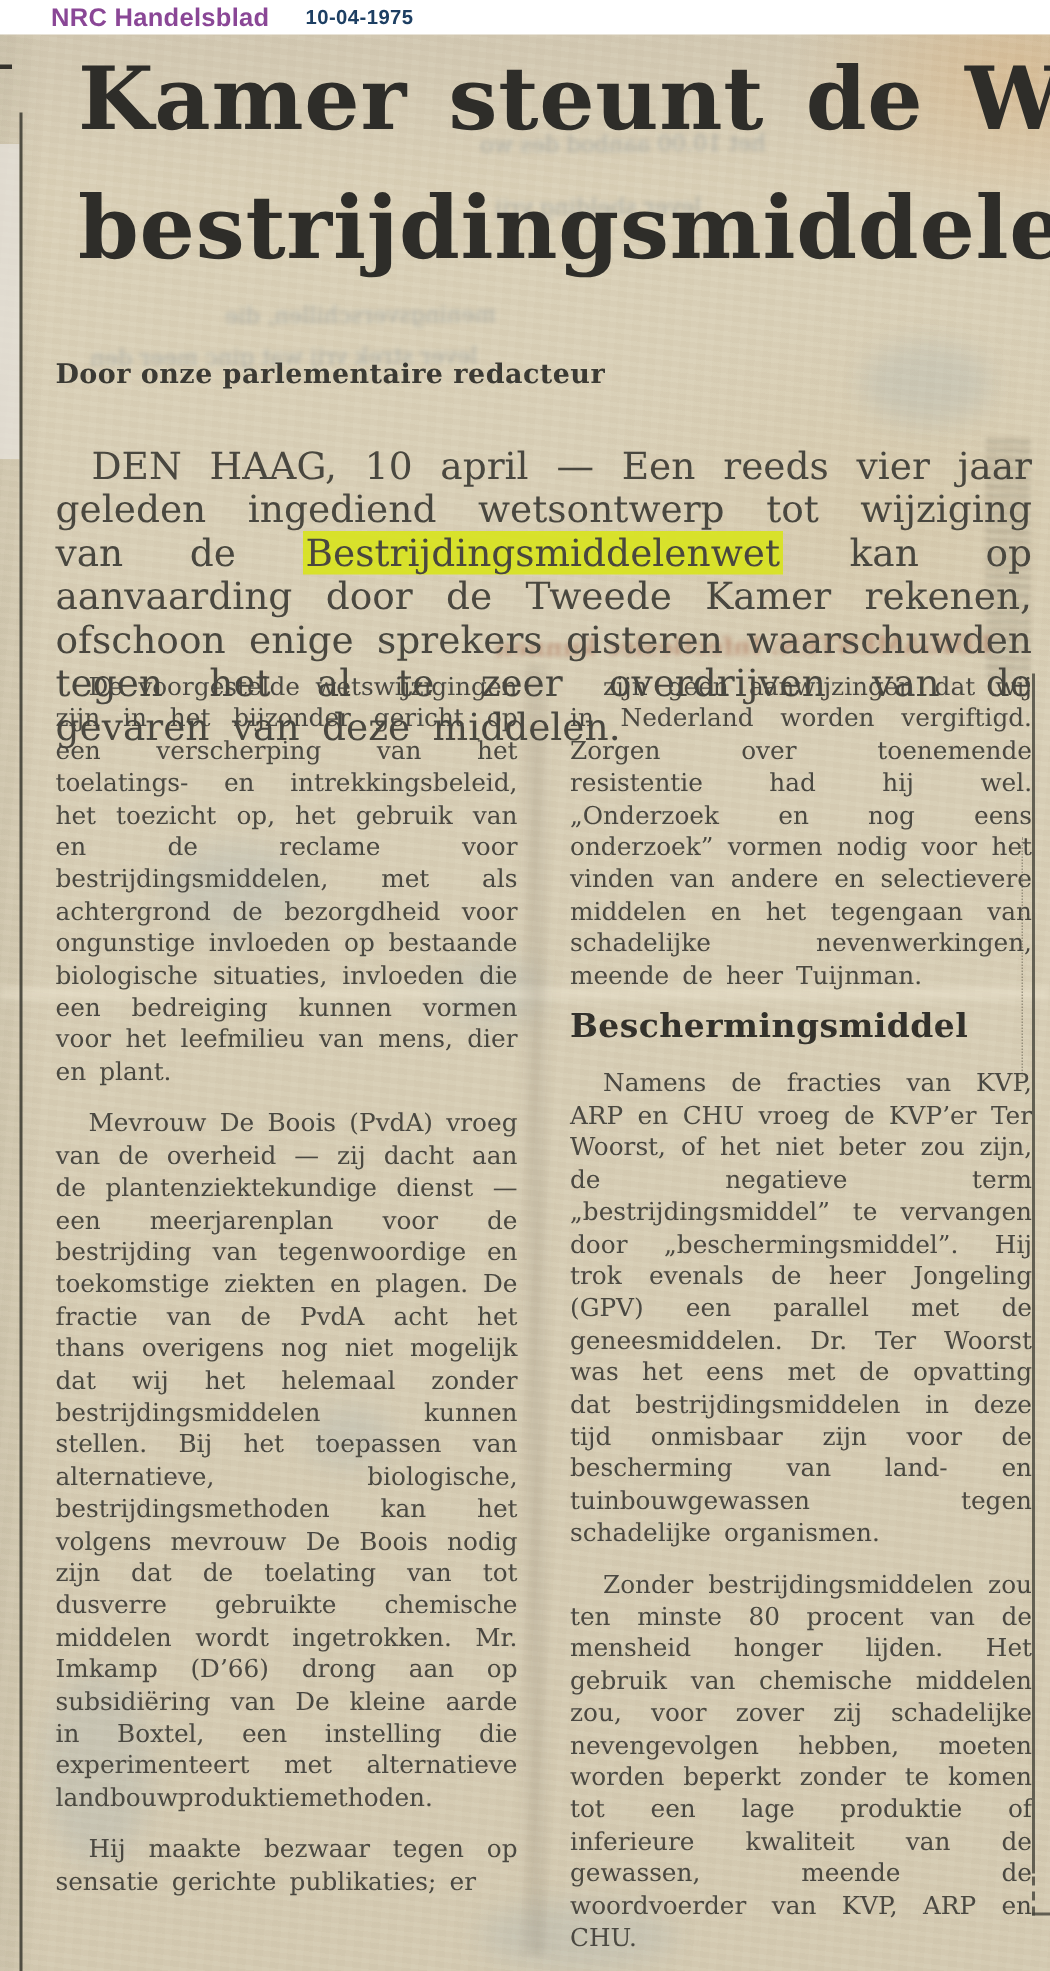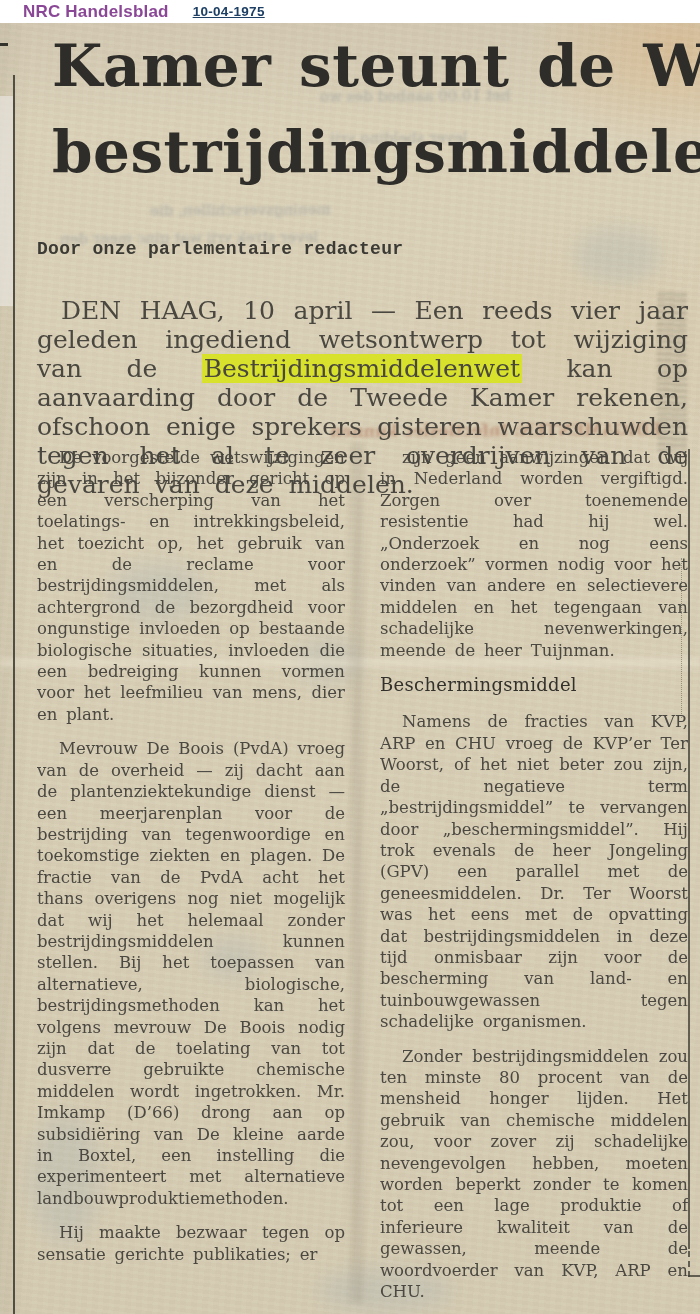--- a/index.html
+++ b/index.html
@@ -1,22 +1,22 @@
 <!DOCTYPE html>
 <html><head>
 <meta charset="utf-8">
 <style>
   html,body{margin:0;padding:0;background:#e8e8e8;}
   #stage{position:relative;width:700px;height:1314px;overflow:hidden;background:#ffffff;
          font-family:"DejaVu Serif", serif;}
   
   .header-bar{position:absolute;top:0;left:0;width:700px;height:23px;background:#ffffff;
               display:flex;align-items:center;font-family:"Liberation Sans", sans-serif;}
-  .pub-name{margin-left:23px;font-size:17px;font-weight:bold;color:#8a4796;letter-spacing:.2px;}
-  .pub-date{margin-left:24px;font-size:13.5px;font-weight:bold;color:#1d3f63;letter-spacing:.3px;text-decoration:underline;}
+  .pub-name{margin-left:34px;font-size:17px;font-weight:bold;color:#8a4796;letter-spacing:.2px;}
+  .pub-date{margin-left:24px;font-size:13.5px;font-weight:bold;color:#1d3f63;letter-spacing:.3px;}
   
   .paper{position:absolute;top:23px;left:0;width:700px;height:1291px;
          background:
            radial-gradient(220px 140px at 97% 2%, rgba(222,160,88,.30), rgba(222,160,88,0) 70%),
            radial-gradient(300px 200px at 85% 25%, rgba(210,190,150,.25), rgba(210,190,150,0) 70%),
            linear-gradient(90deg, rgba(125,118,100,.10), rgba(125,118,100,0) 30px),
            linear-gradient(180deg, #d3c9b2 0%, #dbd1b8 8%, #d8ceb5 55%, #d5cbb2 100%);
          overflow:hidden;}
   .texture{position:absolute;inset:0;opacity:.5;pointer-events:none;
            background:
@@ -36,28 +36,28 @@
           background:repeating-linear-gradient(2deg, rgba(40,37,28,.38) 0 2px, rgba(40,37,28,.05) 2px 6px);}
   .gutter-shadow{position:absolute;left:346px;top:420px;width:22px;height:860px;filter:blur(2px);
           background:linear-gradient(90deg, rgba(110,100,82,0) 0%, rgba(110,100,82,.16) 50%, rgba(110,100,82,0) 100%);}
   
   .ghost{position:absolute;transform:scaleX(-1) rotate(.4deg);filter:blur(1.4px);opacity:.45;
          color:#7d8b94;font-size:15px;white-space:nowrap;pointer-events:none;}
   .ghost.dark{color:#9c4f33;font-weight:bold;opacity:.40;font-size:16px;}
   
   .headline{position:absolute;left:52px;top:0px;width:645px;color:#2e2d29;font-weight:bold;
             font-size:58px;line-height:86px;letter-spacing:.5px;word-spacing:7px;white-space:nowrap;}
-  .byline{position:absolute;left:37px;top:216px;font-size:18px;font-weight:bold;color:#3b3a34;letter-spacing:.3px;font-family:Liberation Mono, monospace;}
+  .byline{position:absolute;left:37px;top:216px;font-size:18px;font-weight:bold;color:#3b3a34;letter-spacing:.3px;}
   .lead{position:absolute;left:37px;top:248px;width:651px;font-size:25px;line-height:29px;
         color:#49473f;text-align:justify;word-spacing:7px;text-indent:24px;}
   .hl{background:rgba(216,227,32,.92);padding:0 2px;box-decoration-break:clone;-webkit-box-decoration-break:clone;}
   .columns{position:absolute;left:37px;top:424px;width:651px;height:867px;display:flex;gap:35px;overflow:hidden;}
   .col{width:314px;font-size:16.5px;line-height:21.4px;color:#4a4841;text-align:justify;word-spacing:3.5px;}
   .col p{margin:0 0 13px 0;text-indent:22px;}
-  .subhead{font-size:18px;font-weight:normal;color:#33312b;margin:8px 0 16px 0;letter-spacing:.3px;}
+  .subhead{font-size:22px;font-weight:bold;color:#33312b;margin:8px 0 16px 0;letter-spacing:.3px;}
 </style>
 </head>
 <body>
 
 <div id="stage">
 
   <div class="header-bar">
     <span class="pub-name">NRC Handelsblad</span>
     <span class="pub-date">10-04-1975</span>
   </div>

